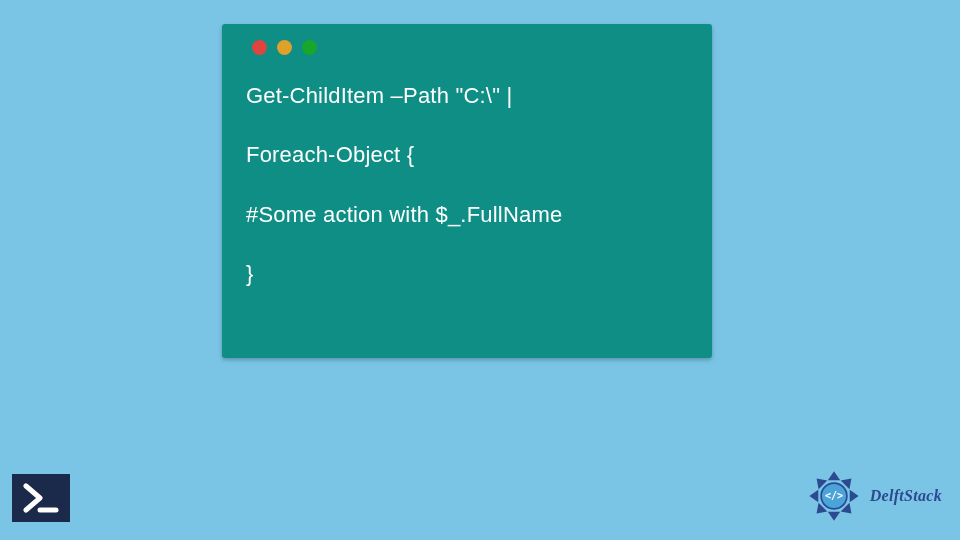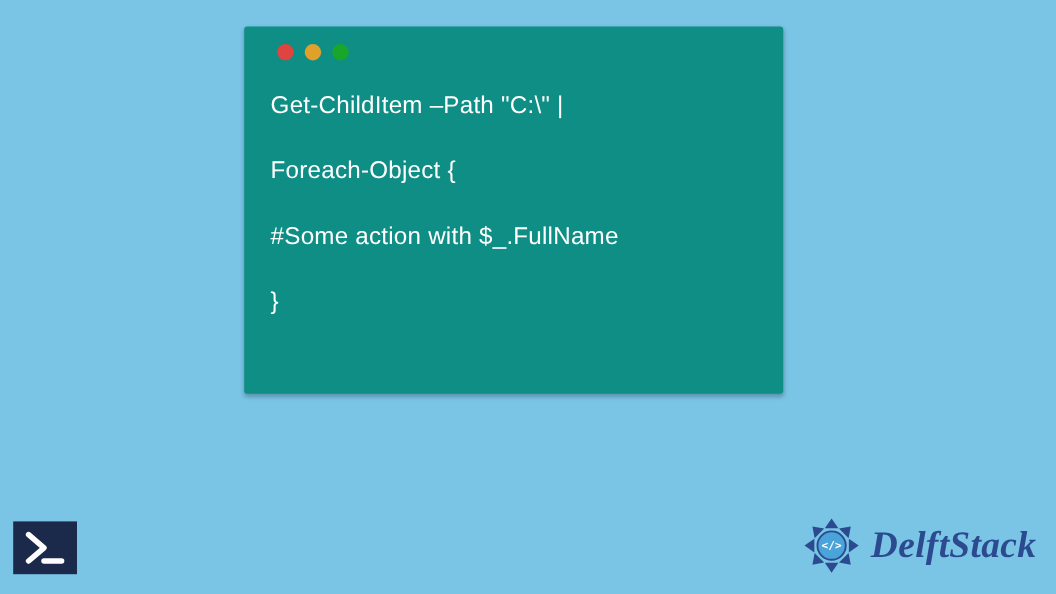--- a/index.html
+++ b/index.html
@@ -59,21 +59,21 @@
     right: 18px;
     bottom: 16px;
     display: flex;
     align-items: center;
     gap: 8px;
   }
   .brand-text {
     font-family: Georgia, "Times New Roman", serif;
     font-style: italic;
     font-weight: 600;
-    font-size: 34px;
+    font-size: 16px;
     color: #2c4a8f;
     letter-spacing: 0.3px;
   }
   .brand-logo { width: 56px; height: 56px; }
 </style>
 </head>
 <body>
 
 <div class="code-card">
   <div class="dots">

